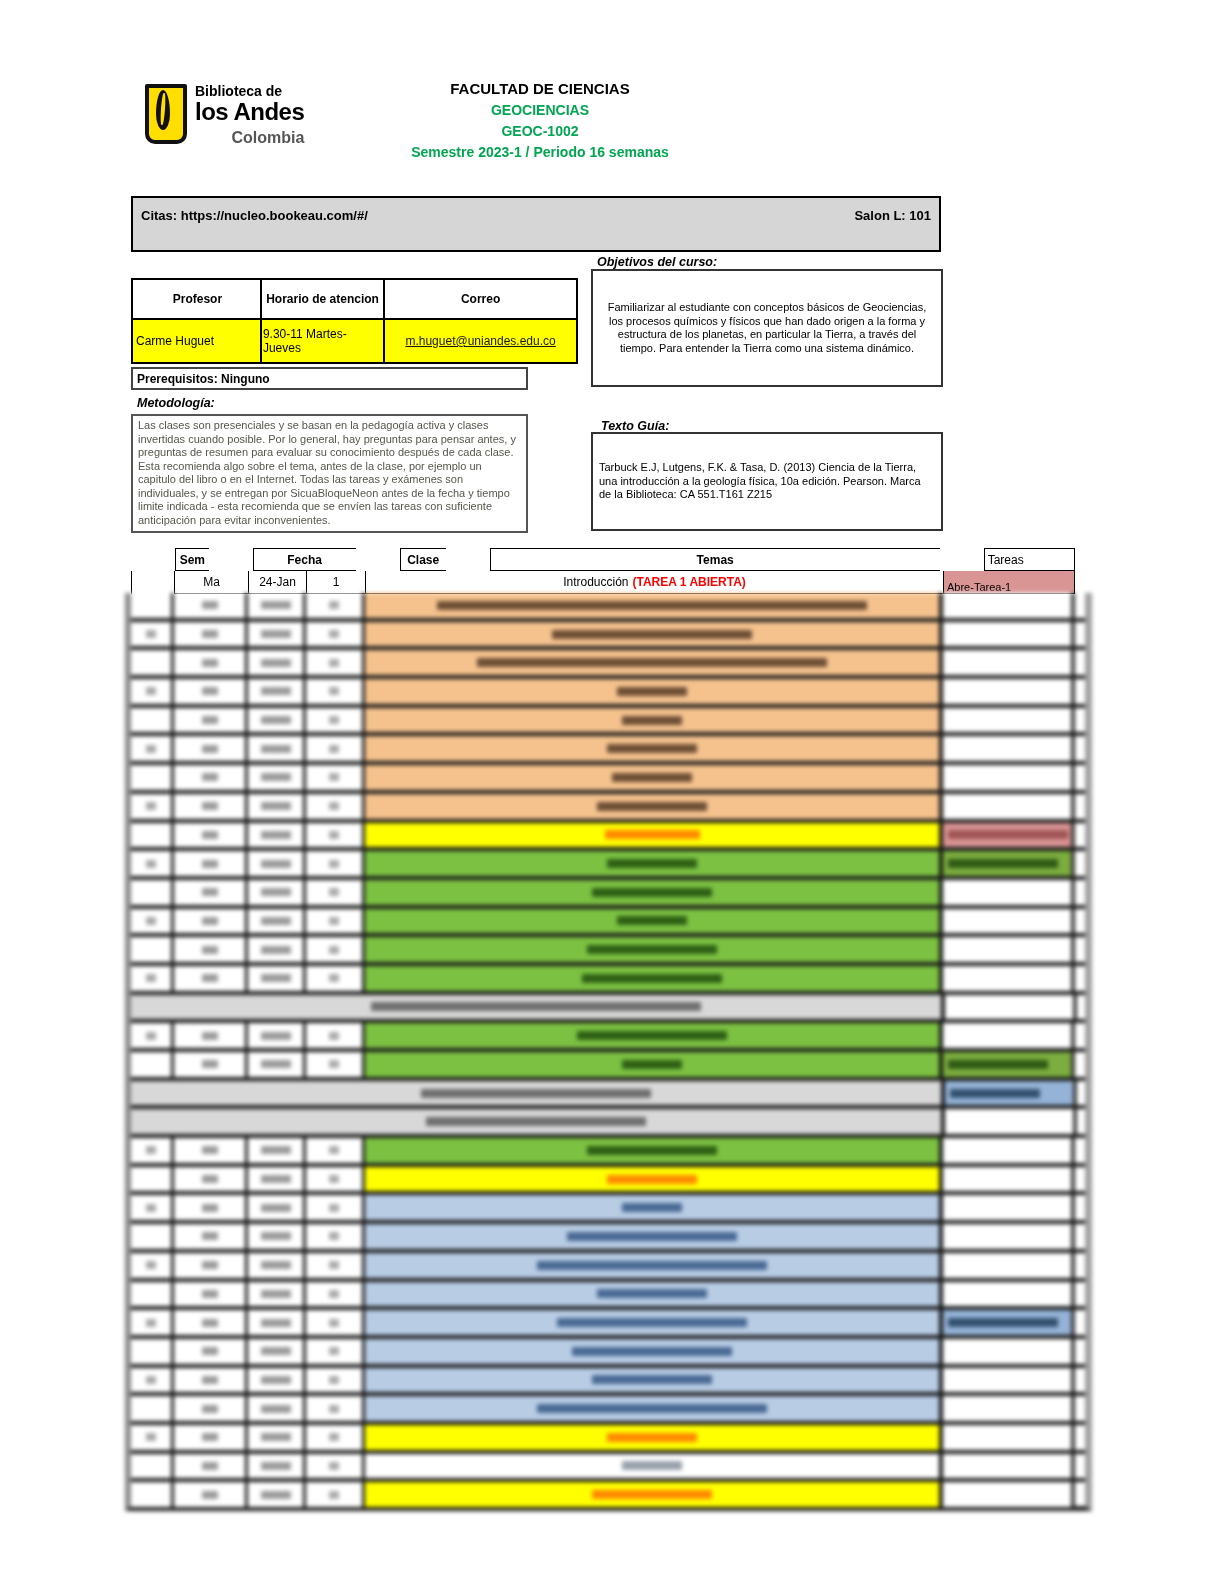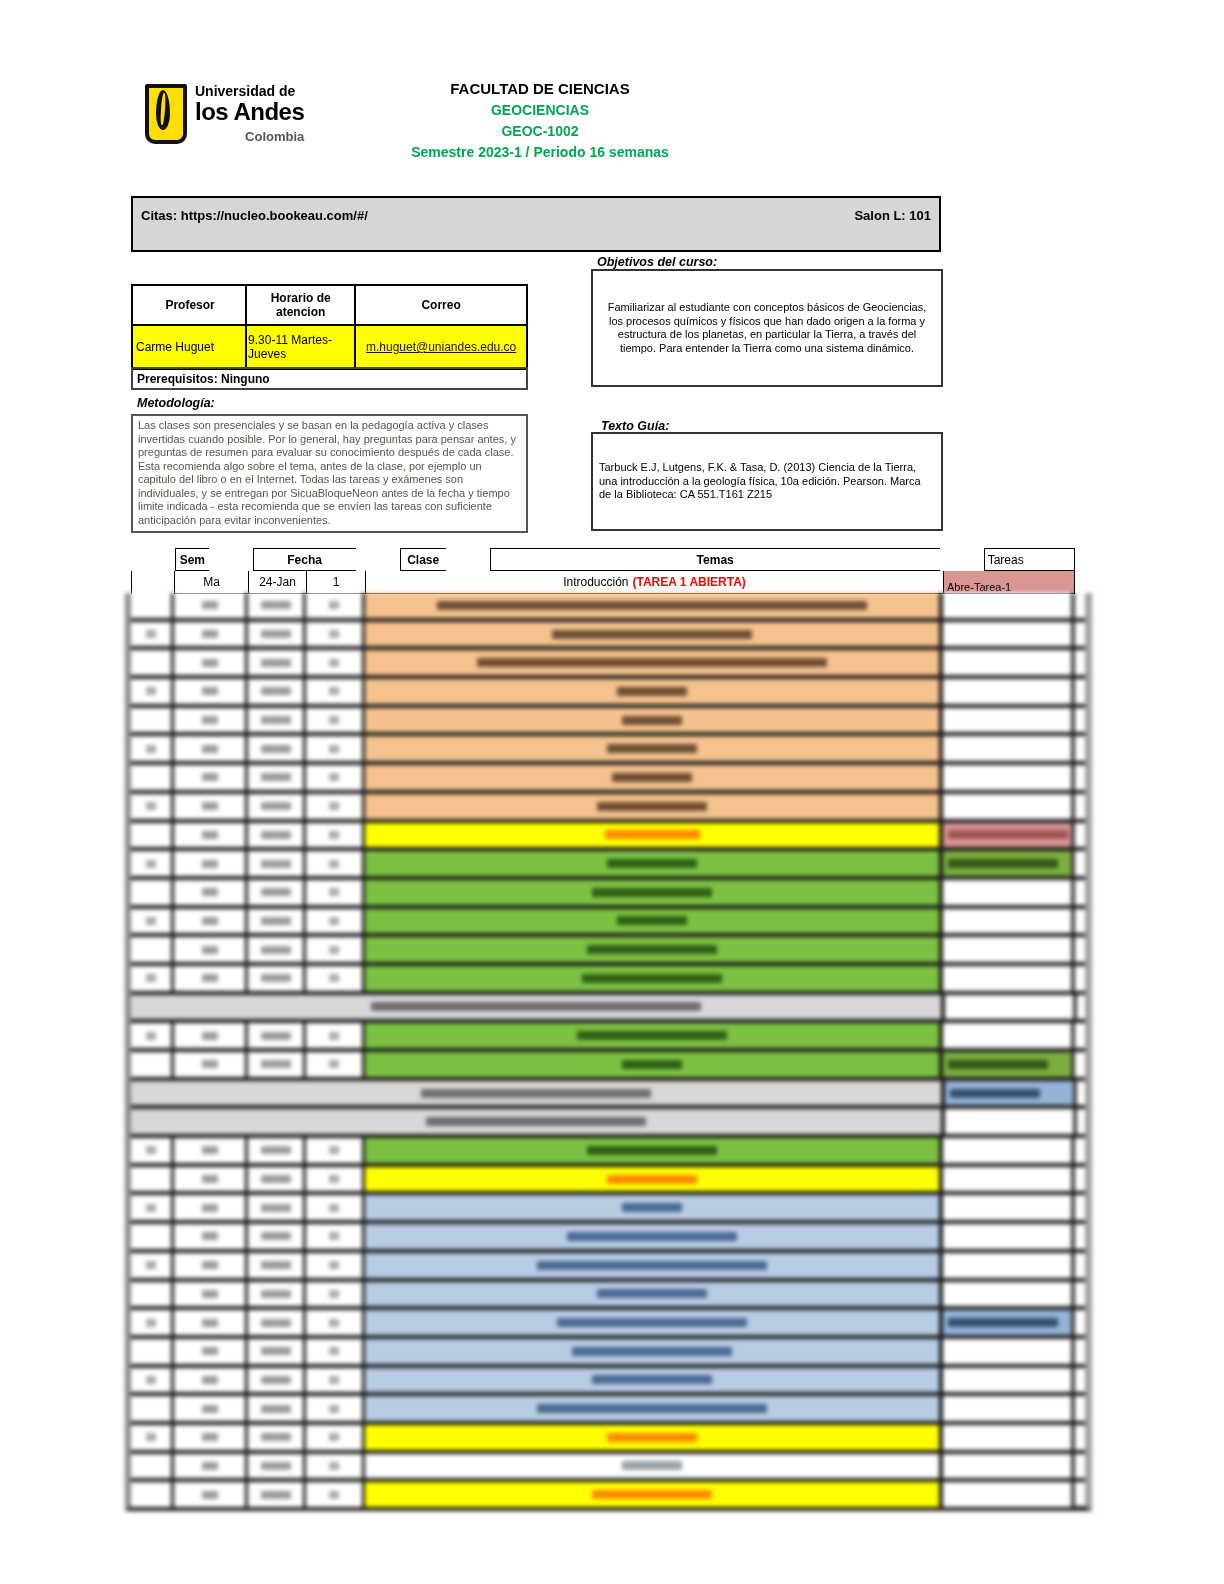--- a/index.html
+++ b/index.html
@@ -7,36 +7,36 @@
   .page{position:relative;width:1224px;height:1584px;background:#fff;overflow:hidden;}
 
   
   .logo{position:absolute;left:145px;top:84px;display:flex;align-items:flex-start;}
   .shield{width:34px;height:52px;background:#FFDE00;border:4px solid #111;border-radius:2px 2px 10px 10px;position:relative;}
   .shield:before{content:"";position:absolute;left:7px;top:2px;width:14px;height:40px;background:#111;border-radius:50% 50% 50% 50%/60% 60% 40% 40%;}
   .shield:after{content:"";position:absolute;left:12px;top:5px;width:4px;height:32px;background:#FFDE00;border-radius:50%/60%;transform:rotate(4deg);}
   .logo-text{margin-left:8px;line-height:1;}
   .logo-l1{font-size:14px;font-weight:bold;}
   .logo-l2{font-size:24px;font-weight:bold;letter-spacing:-.5px;margin-top:2px;}
-  .logo-l3{font-size:13px;font-weight:bold;color:#555;text-align:right;margin-top:6px;}
+  .logo-l3{font-size:16px;font-weight:bold;color:#555;text-align:right;margin-top:6px;}
 
   
   .heading{position:absolute;left:250px;top:80px;width:580px;text-align:center;}
   .heading div{margin-bottom:5px;}
   .h-black{font-size:15px;font-weight:bold;color:#000;}
   .h-black2{font-size:14px;font-weight:bold;color:#000;}
   .h-green{font-size:14px;font-weight:bold;}
 
   
   .nucleo{position:absolute;left:131px;top:196px;width:810px;height:56px;box-sizing:border-box;border:2px solid #000;padding:4px 8px;}
   .nucleo-top{text-align:center;font-weight:bold;font-size:13px;margin-top:2px;}
   .nucleo-bottom{display:flex;justify-content:space-between;font-weight:bold;font-size:13px;margin-top:6px;}
 
   
-  .proftable{position:absolute;left:131px;top:278px;width:397px;border-collapse:collapse;margin-top:6px;}
+  .proftable{position:absolute;left:131px;top:278px;width:447px;border-collapse:collapse;}
   .proftable td{border:2px solid #000;font-size:12px;box-sizing:border-box;}
   .proftable .hdr td{font-weight:bold;text-align:center;height:40px;}
   .proftable .val td{height:44px;}
   .c-prof{width:115px;padding-left:3px;}
   .c-hor{width:110px;}
   .c-mail{width:172px;text-align:center;}
   .maillink{text-decoration:underline;color:#1a1a1a;cursor:pointer;}
 
   .prereq{position:absolute;left:131px;top:367px;width:397px;height:23px;box-sizing:border-box;border:2px solid #444;font-weight:bold;font-size:12px;padding:3px 0 0 4px;}
 
@@ -73,21 +73,21 @@
   .bar{height:9px;border-radius:1px;}
 </style>
 </head>
 <body>
 
 <div class="page">
 
   <div class="logo">
     <div class="shield"></div>
     <div class="logo-text">
-      <div class="logo-l1">Universidad de</div>
+      <div class="logo-l1">Biblioteca de</div>
       <div class="logo-l2">los Andes</div>
       <div class="logo-l3">Colombia</div>
     </div>
   </div>
 
   <div class="heading">
     <div class="h-black">FACULTAD DE CIENCIAS</div>
     <div class="h-green" style="color:#00A651;">GEOCIENCIAS</div>
     <div class="h-green" style="color:#00A651;">GEOC-1002</div>
     <div class="h-green" style="color:#00A651;">Semestre 2023-1 / Periodo 16 semanas</div>

